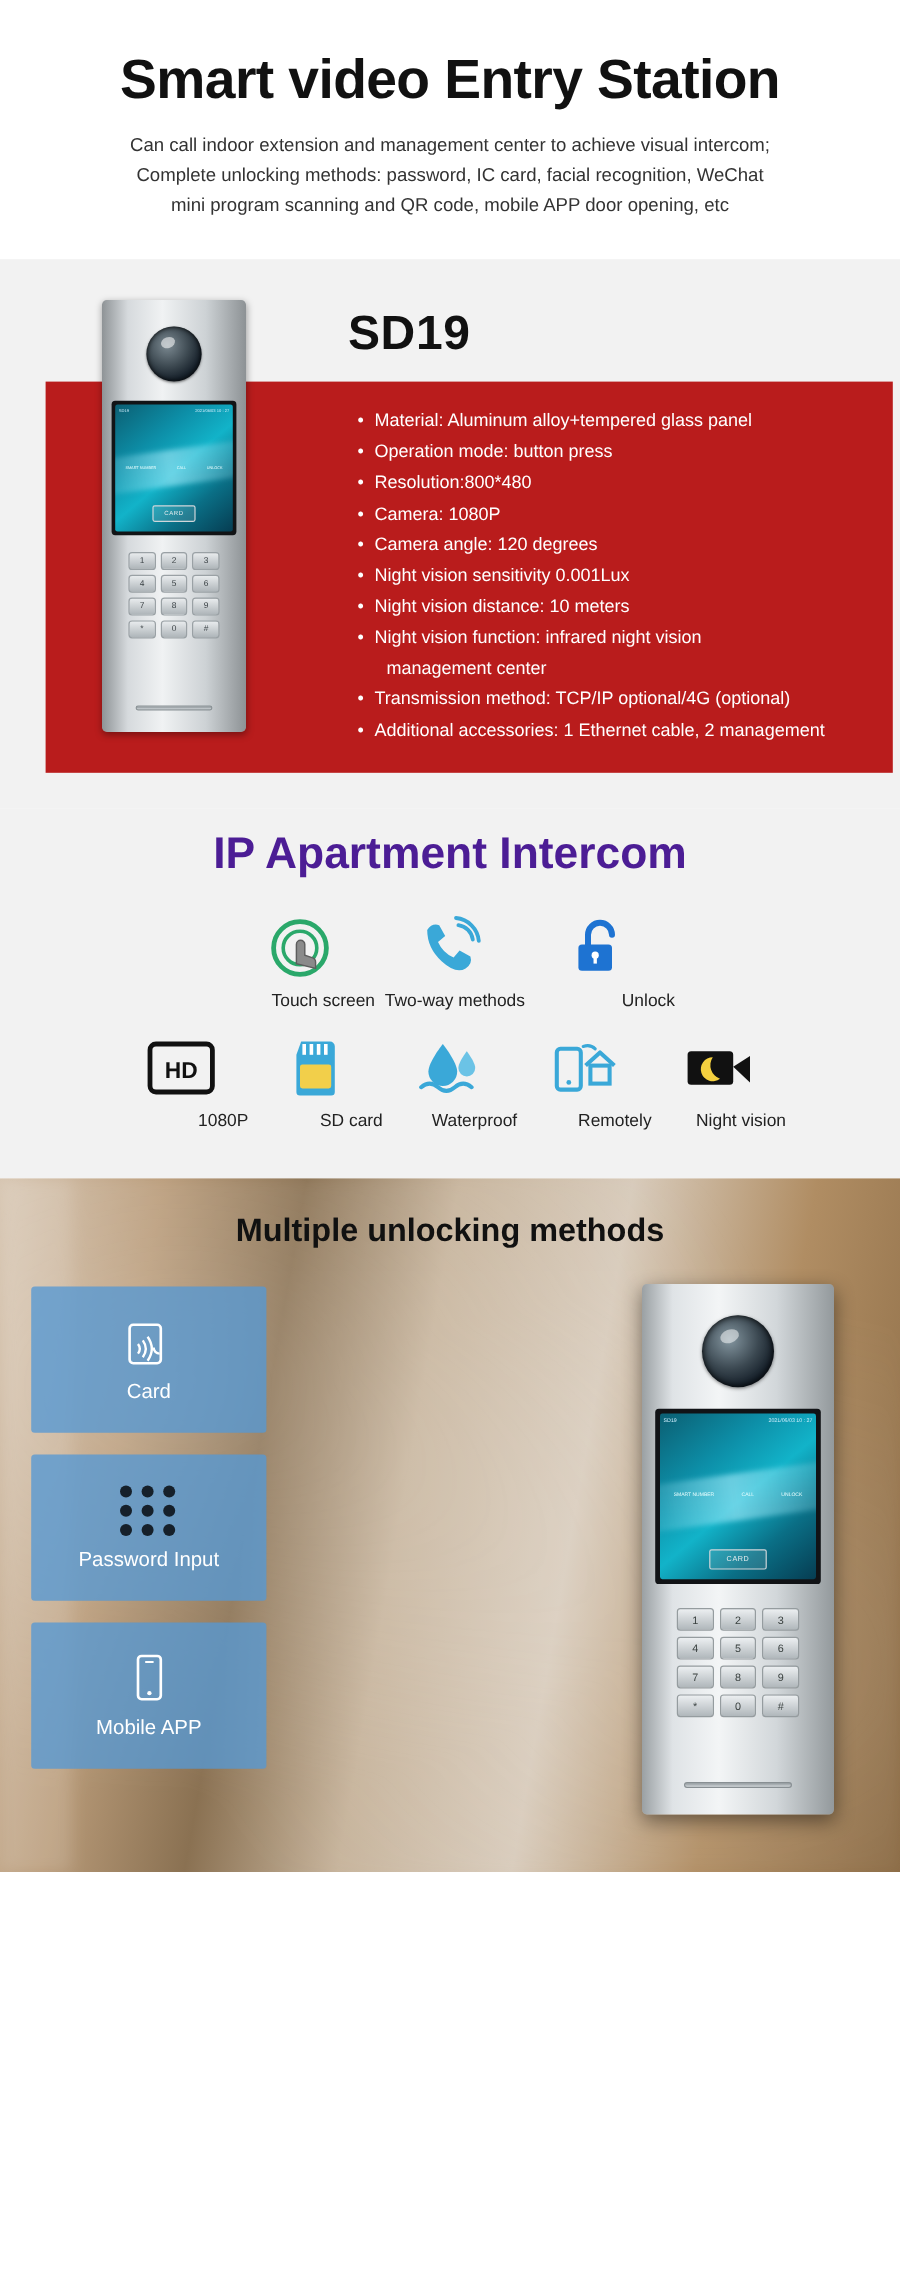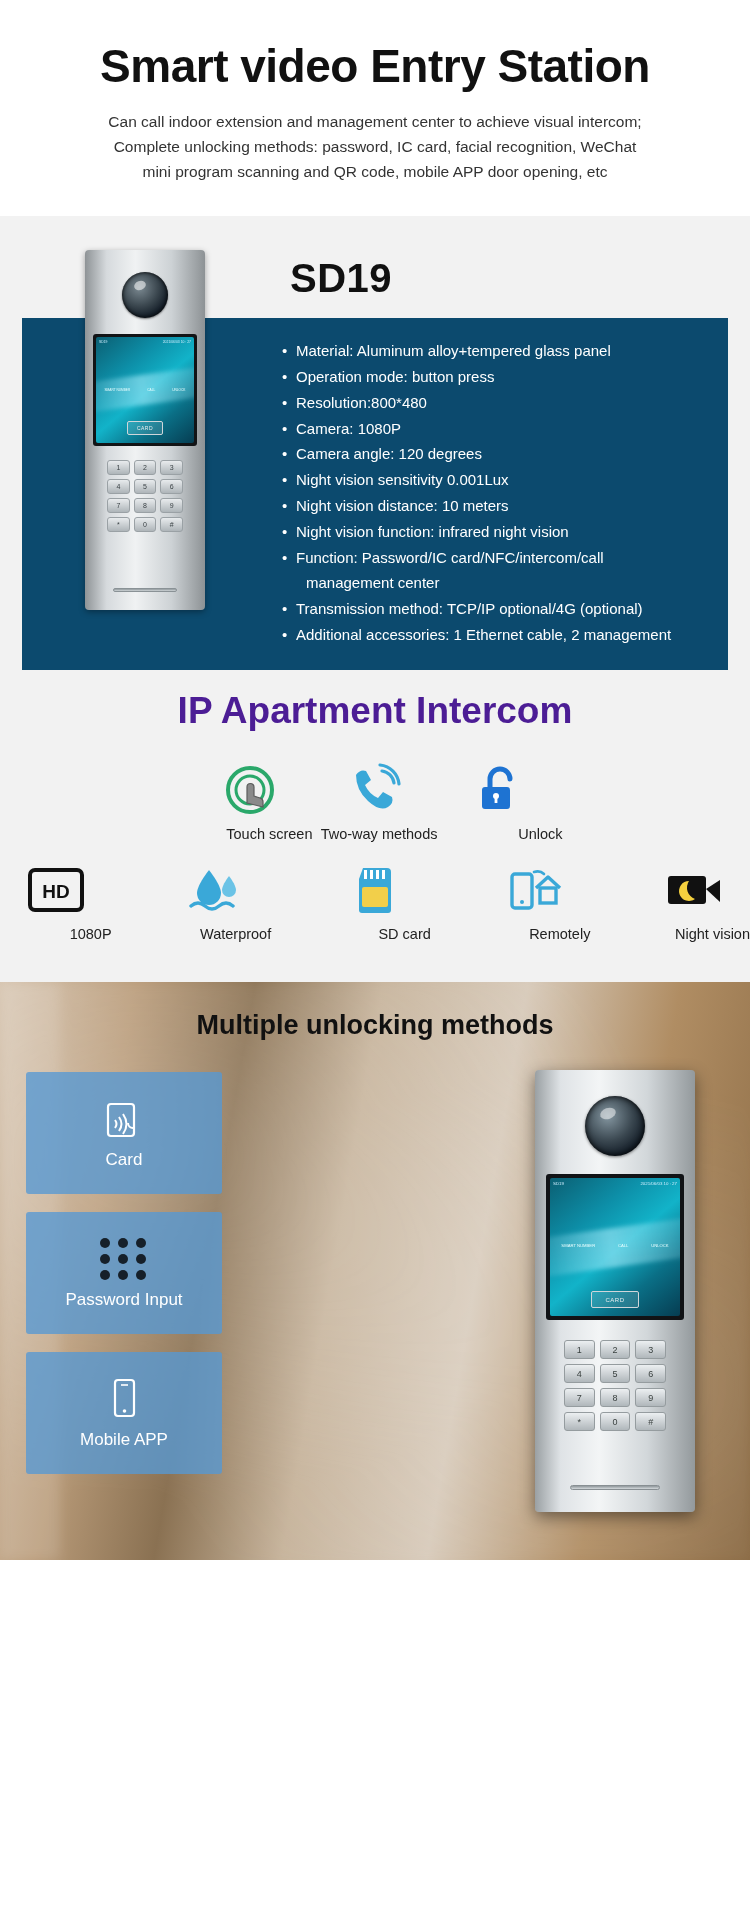--- a/index.html
+++ b/index.html
@@ -54,24 +54,24 @@
     position: absolute;
     left: 290px;
     top: 14px;
     font-size: 40px;
     font-weight: bold;
     color: #111;
     letter-spacing: 0.5px;
   }
   .spec-box {
     position: absolute;
-    left: 22px;
+    left: 38px;
     top: 76px;
     width: 706px;
-    background: #0c4a6e;
+    background: #b91c1c;
     padding: 20px 24px 22px 260px;
   }
   .spec-list { list-style: none; }
   .spec-list li {
     color: #ffffff;
     font-size: 15px;
     line-height: 1.72;
     position: relative;
     padding-left: 14px;
   }
@@ -197,21 +197,21 @@
     height: 56px;
     display: flex;
     align-items: center;
     justify-content: center;
   }
   .feat-label {
     font-size: 14.5px;
     color: #222;
     padding-top: 8px;
   }
-  .feat-row.row2 { padding-top: 14px; gap: 48px; }
+  .feat-row.row2 { padding-top: 14px; }
   .feat-row.row2 .feat { width: 112px; }
 
   
   .unlock {
     position: relative;
     height: 578px;
     overflow: hidden;
     background: linear-gradient(100deg,#d5c3ae 0%,#b99b79 16%,#8a7152 30%,#c7b49c 45%,#d8cbbb 62%,#b08d63 80%,#8b6b45 100%);
   }
   .unlock::before{
@@ -359,21 +359,20 @@
       <div class="spec-box">
         <ul class="spec-list">
           <li>Material: Aluminum alloy+tempered glass panel</li>
           <li>Operation mode: button press</li>
           <li>Resolution:800*480</li>
           <li>Camera: 1080P</li>
           <li>Camera angle: 120 degrees</li>
           <li>Night vision sensitivity 0.001Lux</li>
           <li>Night vision distance: 10 meters</li>
           <li>Night vision function: infrared night vision</li>
-          <li>Function: Password/IC card/NFC/intercom/call</li>
           <li class="cont">management center</li>
           <li>Transmission method: TCP/IP optional/4G (optional)</li>
           <li>Additional accessories: 1 Ethernet cable, 2 management</li>
         </ul>
       </div>
 
     </div>
   </section>
 
   <section class="features">
@@ -421,45 +420,45 @@
     <div class="feat-row row2">
 
       <div class="feat">
         <div class="feat-ico">
           <svg width="58" height="46" viewBox="0 0 58 46">
             <rect x="3" y="3" width="52" height="40" rx="5" fill="none" stroke="#111" stroke-width="4"></rect>
             <text x="29" y="31" font-family="Liberation Sans, sans-serif" font-size="19" font-weight="bold" text-anchor="middle" fill="#111">HD</text>
           </svg>
         </div>
         <div class="feat-label">1080P</div>
-      </div>
-
-      <div class="feat">
-        <div class="feat-ico">
-          <svg width="56" height="48" viewBox="0 0 56 48">
-            <path d="M22 4 C22 4 10 19 10 27 a12 12 0 0 0 24 0 C34 19 22 4 22 4z" fill="#3aa8d8"></path>
-            <path d="M42 10 C42 10 35 19 35 24 a7 7 0 0 0 14 0 C49 19 42 10 42 10z" fill="#6bc3e6"></path>
-            <path d="M4 40 q7-6 14 0 t14 0 t14 0" fill="none" stroke="#3aa8d8" stroke-width="3.4" stroke-linecap="round"></path>
-          </svg>
-        </div>
-        <div class="feat-label">Waterproof</div>
       </div>
 
       <div class="feat">
         <div class="feat-ico">
           <svg width="44" height="50" viewBox="0 0 44 50">
             <path d="M10 3 h24 a4 4 0 0 1 4 4 v38 a3 3 0 0 1-3 3 H9 a3 3 0 0 1-3-3 V14 z" fill="#3aa8d8"></path>
             <rect x="11" y="5" width="3" height="9" fill="#ffffff"></rect>
             <rect x="17" y="5" width="3" height="9" fill="#ffffff"></rect>
             <rect x="23" y="5" width="3" height="9" fill="#ffffff"></rect>
             <rect x="29" y="5" width="3" height="9" fill="#ffffff"></rect>
             <rect x="9" y="22" width="26" height="20" rx="2" fill="#f2cf4a"></rect>
           </svg>
         </div>
         <div class="feat-label">SD card</div>
+      </div>
+
+      <div class="feat">
+        <div class="feat-ico">
+          <svg width="56" height="48" viewBox="0 0 56 48">
+            <path d="M22 4 C22 4 10 19 10 27 a12 12 0 0 0 24 0 C34 19 22 4 22 4z" fill="#3aa8d8"></path>
+            <path d="M42 10 C42 10 35 19 35 24 a7 7 0 0 0 14 0 C49 19 42 10 42 10z" fill="#6bc3e6"></path>
+            <path d="M4 40 q7-6 14 0 t14 0 t14 0" fill="none" stroke="#3aa8d8" stroke-width="3.4" stroke-linecap="round"></path>
+          </svg>
+        </div>
+        <div class="feat-label">Waterproof</div>
       </div>
 
       <div class="feat">
         <div class="feat-ico">
           <svg width="58" height="48" viewBox="0 0 58 48">
             <rect x="6" y="8" width="20" height="34" rx="3" fill="none" stroke="#3aa8d8" stroke-width="3.4"></rect>
             <circle cx="16" cy="36" r="2" fill="#3aa8d8"></circle>
             <path d="M30 22 L42 11 L54 22" fill="none" stroke="#3aa8d8" stroke-width="3.4" stroke-linejoin="round"></path>
             <rect x="34" y="22" width="16" height="15" fill="none" stroke="#3aa8d8" stroke-width="3.4"></rect>
             <path d="M28 6 q6-2 10 2" fill="none" stroke="#3aa8d8" stroke-width="2.6" stroke-linecap="round"></path>

